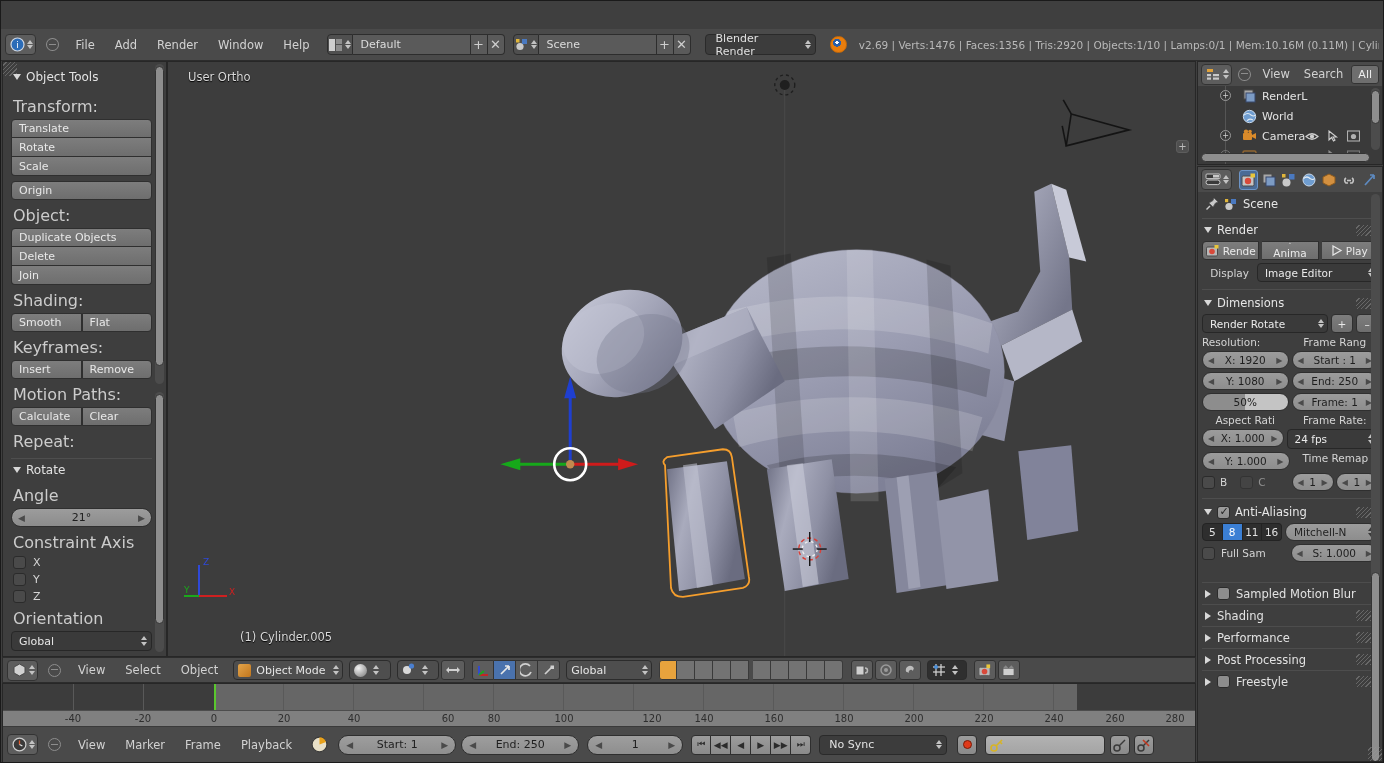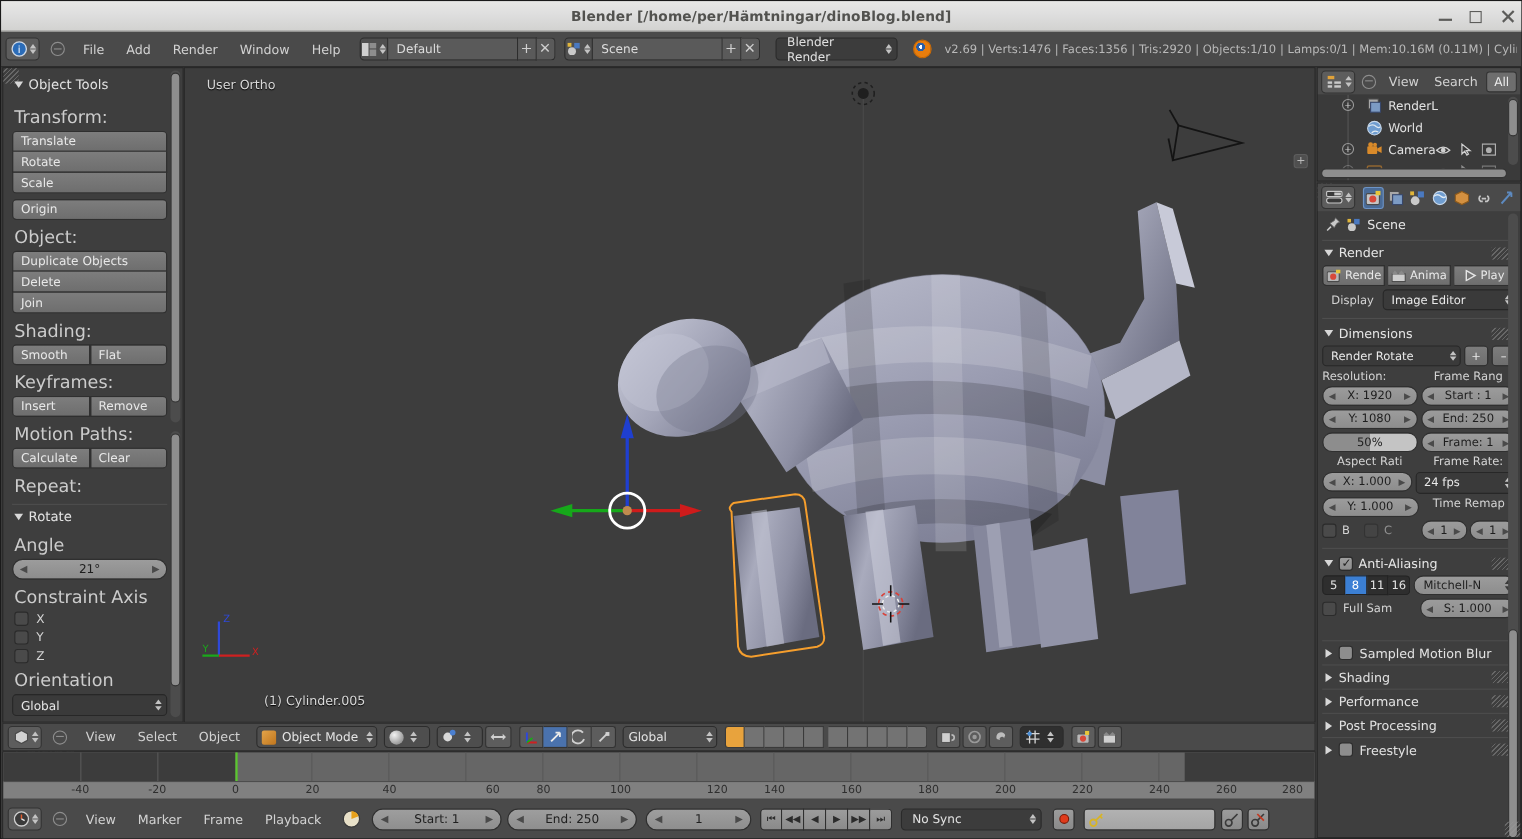--- a/index.html
+++ b/index.html
@@ -216,21 +216,21 @@
   .ptab { width: 21px; height: 20px; border-radius: 3px; display:flex;align-items:center;justify-content:center; border: 1px solid transparent; }
   .ptab.active { background: #4a6b96; border-color: #6d94c6; }
   #props-body { position: absolute; left: 0; top: 25px; right: 0; bottom: 0; overflow: hidden; padding: 0 4px; }
   .breadcrumb { display:flex;align-items:center;gap:5px;height:24px;color:#e6e6e6;font-size:11.5px;padding-left:3px; }
   .pin-ico { width: 14px; height: 14px; }
   .psec-head { display:flex;align-items:center;gap:5px;color:#e6e6e6;font-size:11.5px;padding:4px 0 4px 2px; }
   .psec-head .hdr-hatch { margin-left:auto; width: 22px; height: 11px; opacity:.4;
     background: repeating-linear-gradient(135deg, transparent 0 2px, #a5a5a5 2px 3px); }
   .prow { display:flex; gap:3px; margin-bottom: 3px; }
   .pbtn { flex:1; height: 19px; background: linear-gradient(to bottom,#7d7d7d,#6e6e6e); border:1px solid #2f2f2f; display:flex;align-items:center;justify-content:center;gap:3px;color:#e9e9e9;font-size:10.5px; overflow:hidden; }
-  .pbtn.l { border-radius: 4px 0 0 4px; } .pbtn.r { border-radius: 0 4px 4px 0; border-left:none; } .pbtn.m { border-left:none; }
+  .pbtn.l { border-radius: 4px 0 0 4px; } .pbtn.r { border-radius: 0 4px 4px 0; border-left:none; } .pbtn.m { border-left:none;flex-direction:column; }
   .pfield { height: 19px; background: #3a3a3a; border:1px solid #272727; border-radius:4px; display:flex;align-items:center;justify-content:space-between;padding:0 3px 0 7px;color:#eaeaea;font-size:10.5px; }
   .plabel { color:#d4d4d4;font-size:10.5px; }
   .numpill { height: 18px; background: linear-gradient(to bottom,#9c9c9c,#8d8d8d); border:1px solid #2f2f2f; border-radius:9px; display:flex;align-items:center;justify-content:center;color:#1e1e1e;font-size:10.5px;position:relative; }
   .numpill .ar { position:absolute;font-size:8px;color:#4a4a4a; } .numpill .ar.l{left:5px;} .numpill .ar.r{right:5px;}
   .pct-bar { height:18px;border:1px solid #2f2f2f;border-radius:9px;background:linear-gradient(to right,#8d8d8d 0 50%,#c4c4c4 50% 100%);display:flex;align-items:center;justify-content:center;color:#1e1e1e;font-size:10.5px; }
   .seg { display:flex; }
   .segbtn { flex:1; height:18px; background:#2e2e2e; border:1px solid #232323; border-left:none; display:flex;align-items:center;justify-content:center;color:#e2e2e2;font-size:10.5px; }
   .segbtn:first-child { border-left:1px solid #232323; border-radius:4px 0 0 4px; }
   .segbtn:last-child { border-radius:0 4px 4px 0; }
   .segbtn.on { background:#3b7fd4; color:#fff; }
@@ -238,35 +238,20 @@
   .tiny-chk { width:13px;height:13px;border-radius:3px;background:#4a4a4a;border:1px solid #2b2b2b; }
   .tiny-chk.on { background:#8d8d8d; }
   .chkmark { width:13px;height:13px;border-radius:3px;background:linear-gradient(to bottom,#9e9e9e,#8e8e8e);border:1px solid #2b2b2b;position:relative; }
   .chkmark::after { content:"✓"; position:absolute; left:1.5px; top:-2px; color:#1f1f1f; font-size:11px; }
 </style>
 </head>
 <body>
 
 <div id="app">
 
-  <div id="titlebar">
-    <div class="title">Blender [/home/per/Hämtningar/dinoBlog.blend]</div>
-    <div class="wbtns">
-      <div class="wbtn wmin">
-          <i></i>
-        </div>
-      <div class="wbtn wmax">
-          <i></i>
-        </div>
-      <div class="wbtn wcls">
-          <i class="a"></i>
-          <i class="b"></i>
-        </div>
-    </div>
-  </div>
 
   <div id="topbar">
     <div class="ed-sel">
       <div class="ed-ico">
         <svg width="15" height="15" viewBox="0 0 15 15">
             <circle cx="7.5" cy="7.5" r="6.5" fill="#2b6cb8" stroke="#cfd8e4" stroke-width="1.2"></circle>
             <text x="7.5" y="11" font-size="9" fill="#fff" text-anchor="middle" font-family="DejaVu Sans">i</text>
           </svg>
       </div>
       <div class="spin">

